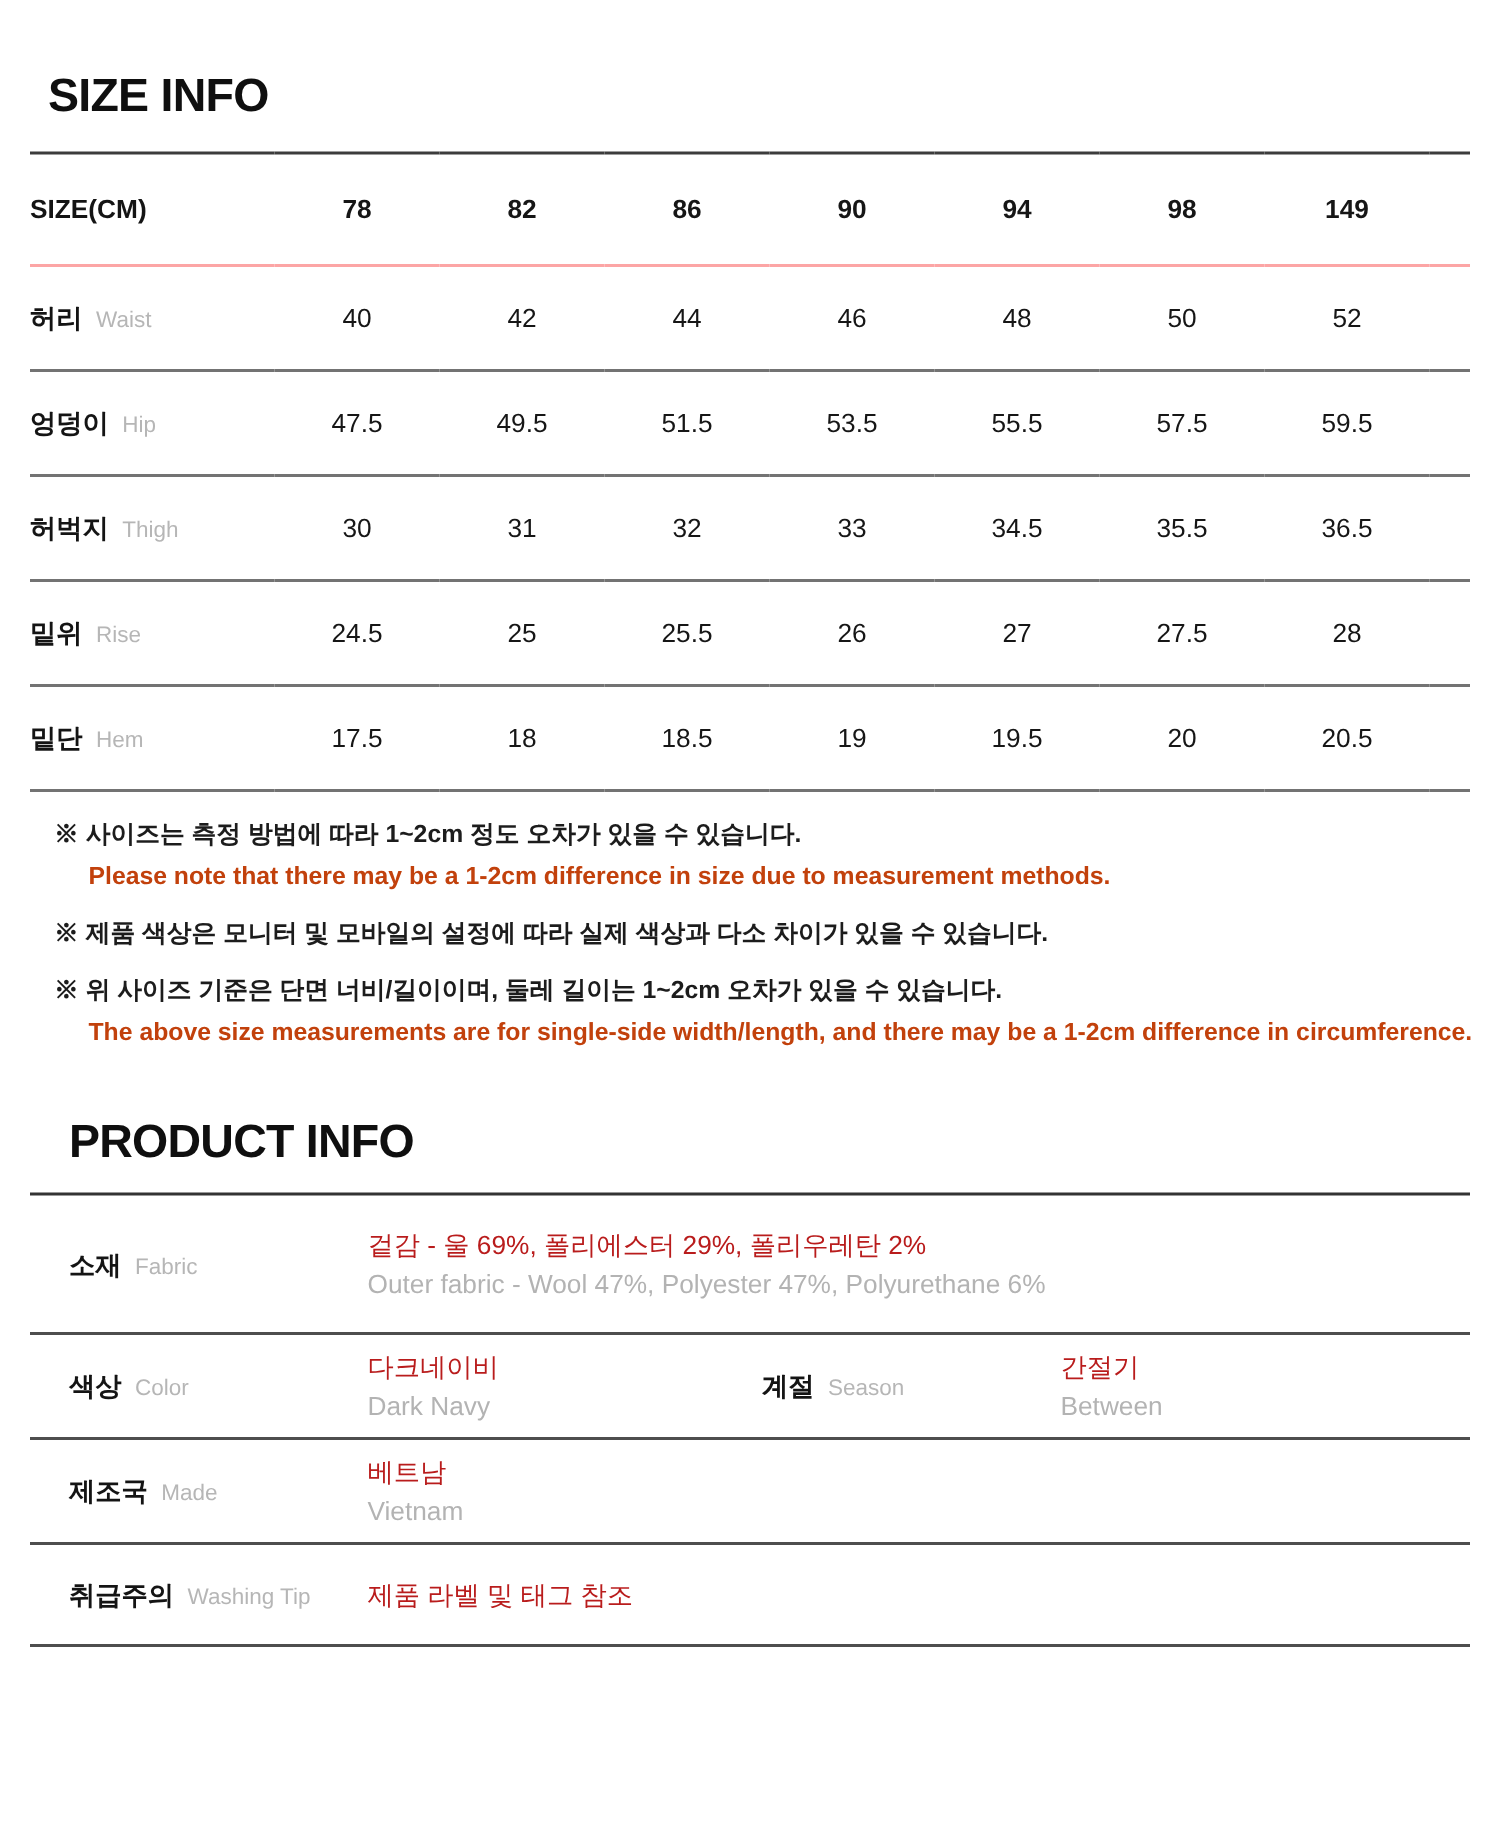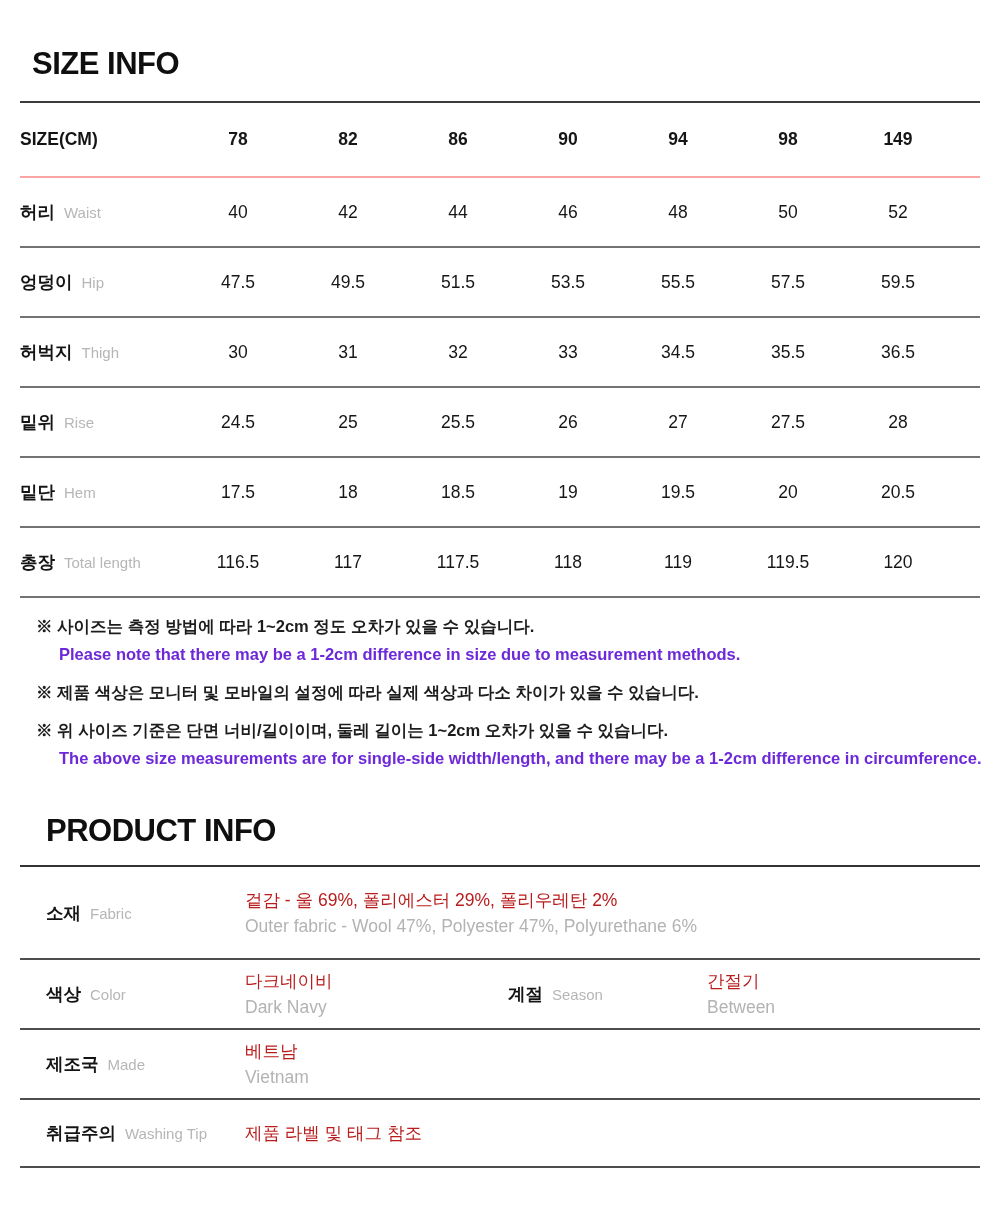--- a/index.html
+++ b/index.html
@@ -39,21 +39,21 @@
   .size-table thead .num-cell { font-weight: 700; }
   .size-table tbody .num-cell { font-weight: 500; }
   .ko-label { font-size: 17.5px; font-weight: 700; color: #141414; }
   .en-label { font-size: 15px; font-weight: 400; color: #b6b6b6; margin-left: 9px; }
 
   
   .notes { margin: 14px 0 0 36px; font-weight: bold; }
   .note { margin-bottom: 10px; }
   .note-ko { font-size: 16.5px; color: #1c1c1c; line-height: 28px; }
   .note-marker { color: #1c1c1c; }
-  .note-en { font-size: 16.5px; color: #6d28d9; line-height: 28px; margin-left: 23px; }
+  .note-en { font-size: 16.5px; color: #c2410c; line-height: 28px; margin-left: 23px; }
 
   
   .pi-table {
     width: 960px;
     margin: 16px 0 0 20px;
     border-top: 2px solid #333333;
   }
   .pi-row {
     display: grid;
     align-items: center;
@@ -149,31 +149,20 @@
           <td class="label-cell"><span class="ko-label">밑단</span><span class="en-label">Hem</span></td>
           <td class="num-cell">17.5</td>
           <td class="num-cell">18</td>
           <td class="num-cell">18.5</td>
           <td class="num-cell">19</td>
           <td class="num-cell">19.5</td>
           <td class="num-cell">20</td>
           <td class="num-cell">20.5</td>
           <td></td>
         </tr>
-        <tr>
-          <td class="label-cell"><span class="ko-label">총장</span><span class="en-label">Total length</span></td>
-          <td class="num-cell">116.5</td>
-          <td class="num-cell">117</td>
-          <td class="num-cell">117.5</td>
-          <td class="num-cell">118</td>
-          <td class="num-cell">119</td>
-          <td class="num-cell">119.5</td>
-          <td class="num-cell">120</td>
-          <td></td>
-        </tr>
       </tbody>
   </table>
 
   <div class="notes" id="notes">
       <div class="note">
         <div class="note-ko"><span class="note-marker">※ </span><span>사이즈는 측정 방법에 따라 1~2cm 정도 오차가 있을 수 있습니다.</span></div>
         <div class="note-en">Please note that there may be a 1-2cm difference in size due to measurement methods.</div>
       </div>
       <div class="note">
         <div class="note-ko"><span class="note-marker">※ </span><span>제품 색상은 모니터 및 모바일의 설정에 따라 실제 색상과 다소 차이가 있을 수 있습니다.</span></div>

